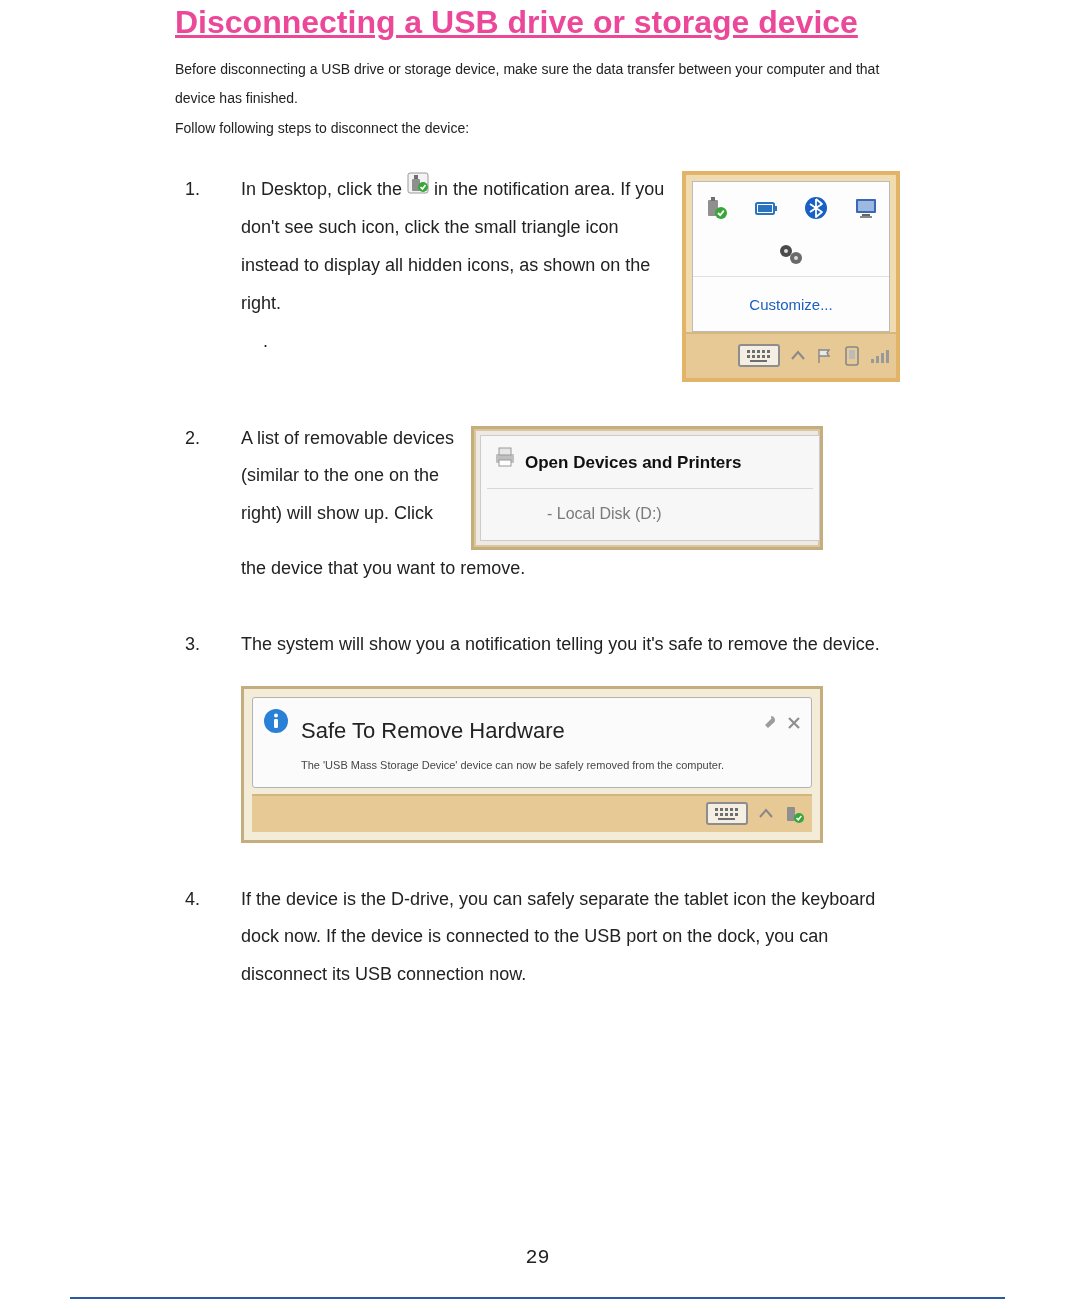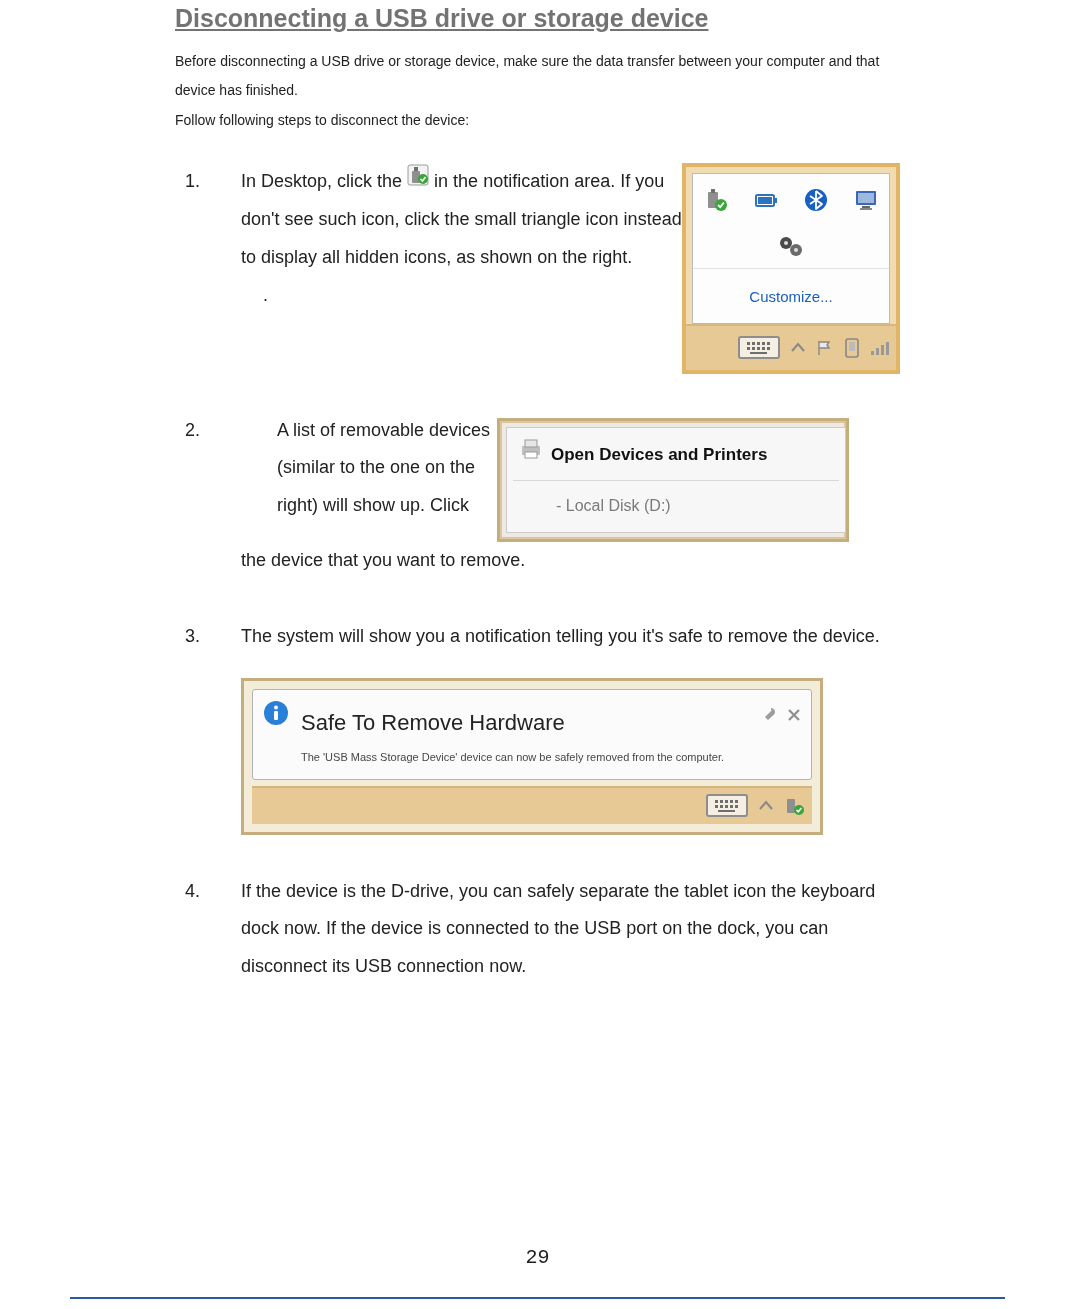--- a/index.html
+++ b/index.html
@@ -10,22 +10,22 @@
     color: #222;
   }
   .page {
     width: 1075px;
     min-height: 1309px;
     box-sizing: border-box;
     padding: 0 175px 0 175px;
     position: relative;
   }
   .heading {
-    color: #737373;
-    font-size: 25px;
+    color: #ec4899;
+    font-size: 32px;
     font-weight: bold;
     text-decoration: underline;
     margin: 4px 0 14px 0;
   }
   .intro {
     font-size: 14px;
     line-height: 2.1;
     margin-bottom: 28px;
   }
   ol.steps {
@@ -43,20 +43,21 @@
   .step-num {
     flex: 0 0 28px;
     text-align: left;
   }
   .step-body {
     flex: 1 1 auto;
   }
   .step-flex {
     display: flex;
     align-items: flex-start;
+    gap: 10px;
   }
   .step-text {
     flex: 1 1 auto;
   }
   .inline-icon {
     display: inline-block;
     vertical-align: middle;
     position: relative;
     top: -2px;
   }
@@ -124,21 +125,21 @@
   .eject-menu .item {
     padding: 5px 10px 5px 44px;
     font-size: 17px;
     position: relative;
     color: #111;
   }
   .eject-menu .bold { font-weight: bold; }
   .eject-menu .sub {
     color: #7a7a7a;
     font-size: 16px;
-    padding-left: 49px;
+    padding-left: 66px;
   }
   .eject-menu .sep {
     border-top: 1px solid #d8d8d8;
     margin: 3px 6px;
   }
   .eject-menu .printer-icon {
     position: absolute;
     left: 12px; top: 5px;
   }
 
@@ -333,21 +334,21 @@
             </div>
           </div>
         </div>
       </div>
     </li>
 
     <li>
       <div class="step-num">2.</div>
       <div class="step-body">
         <div class="step-flex">
-          <div class="step-text" style="max-width:220px;margin-left:36px;">
+          <div class="step-text" style="max-width:220px;">
             A list of removable devices (similar to the one on the right) will show up. Click
           </div>
           <div class="eject-menu">
             <div class="eject-inner">
               <div class="item bold">
                 <span class="printer-icon">
                   <svg width="24" height="22" viewBox="0 0 24 22">
                     <rect x="3" y="8" width="18" height="9" rx="1" fill="#bfbfbf"></rect>
                     <rect x="6" y="2" width="12" height="7" fill="#e6e6e6" stroke="#999"></rect>
                     <rect x="6" y="14" width="12" height="6" fill="#fff" stroke="#999"></rect>

